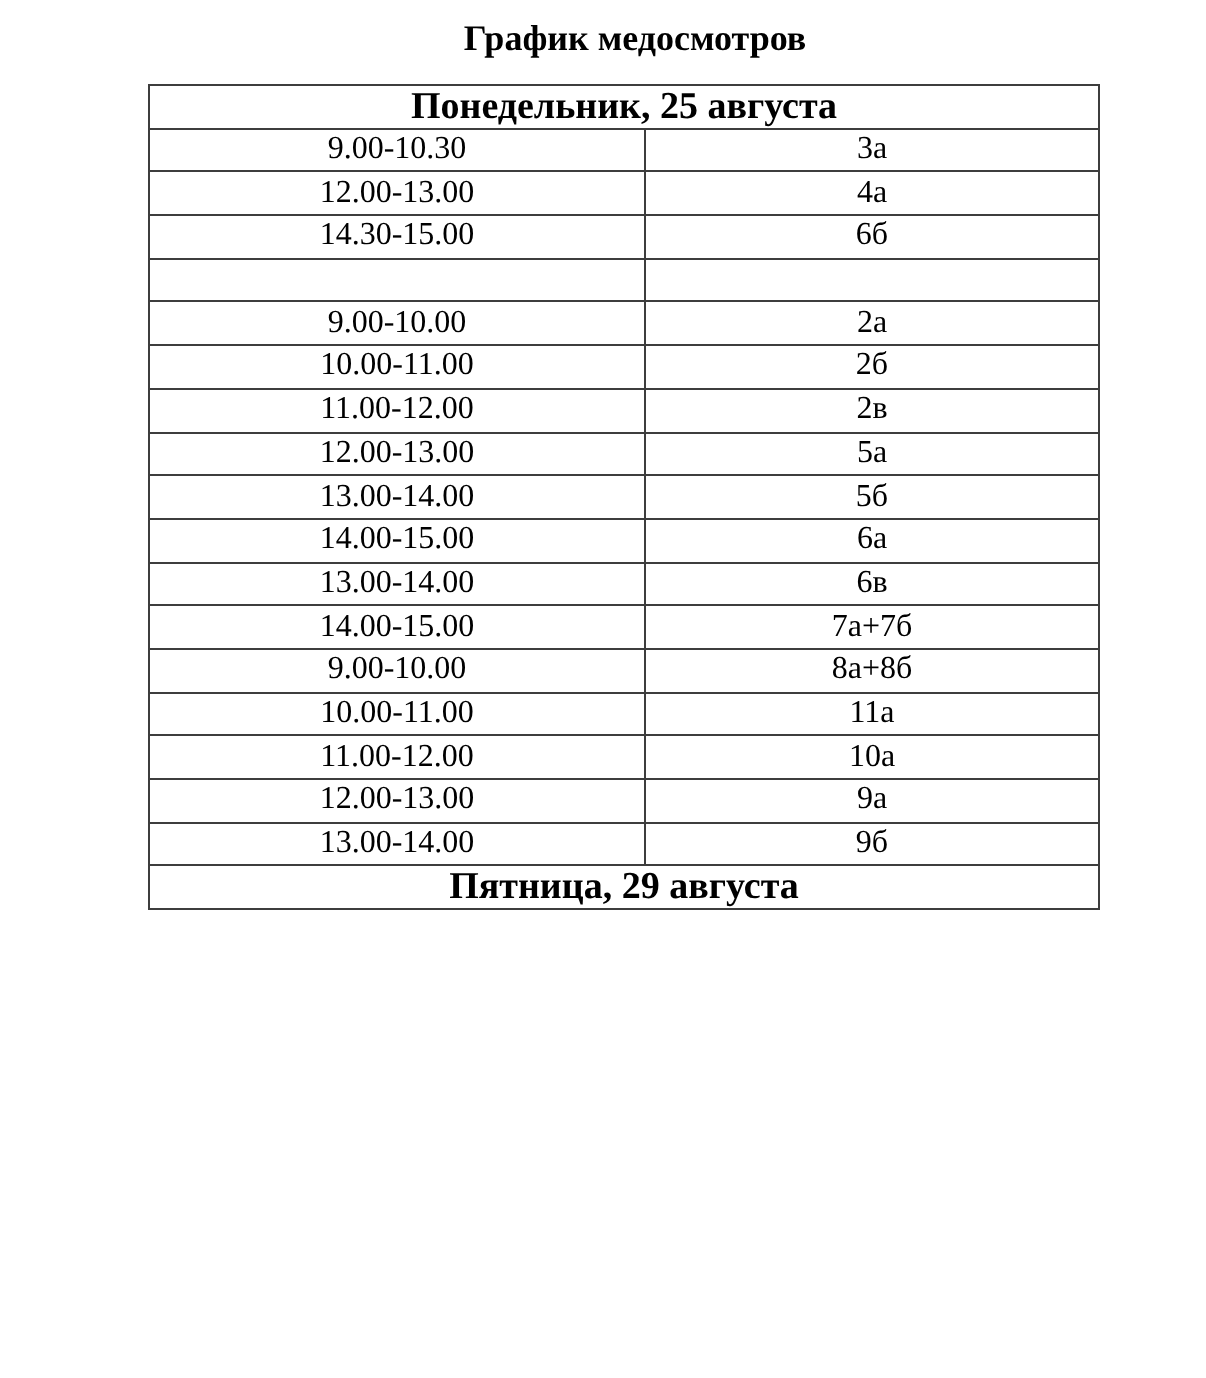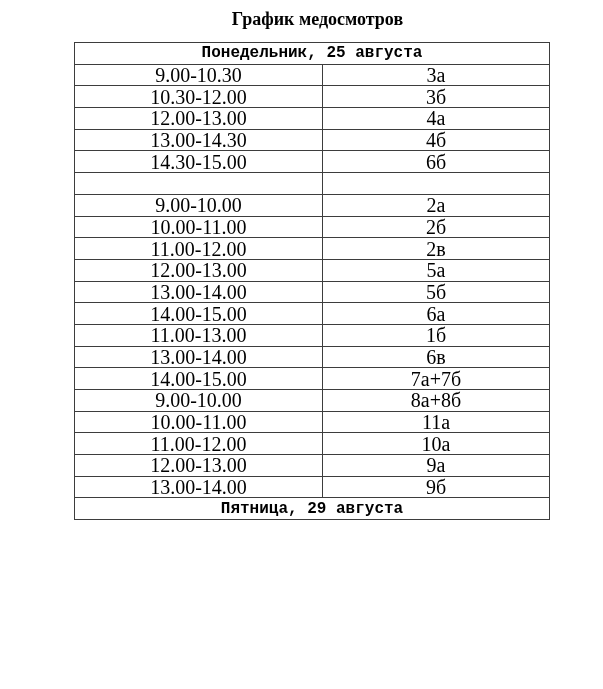--- a/index.html
+++ b/index.html
@@ -30,29 +30,28 @@
     margin-left: 58px;
     margin-top: 13px;
     width: 475px;
   }
   table.schedule td {
     border: 1px solid #3d3d3d;
     height: 20.7px;
     padding: 0;
     text-align: center;
     vertical-align: middle;
-    font-size: 20px;
+    font-size: 16px;
     line-height: 1;
     overflow: hidden;
     white-space: nowrap;
   }
   table.schedule tr.day-header td {
     font-weight: bold;
-    font-size: 16px;
-    font-family: Liberation Mono, monospace;
+    font-size: 19px;
   }
 </style>
 </head>
 <body>
 
 <div class="page">
   <div class="title">График медосмотров</div>
 
   <table class="schedule">
     <colgroup>
@@ -61,30 +60,22 @@
     </colgroup>
     <tbody>
         <tr class="day-header">
           <td colspan="2">Понедельник, 25 августа</td>
         </tr>
         <tr>
           <td>9.00-10.30</td>
           <td>3а</td>
         </tr>
         <tr>
-          <td>10.30-12.00</td>
-          <td>3б</td>
-        </tr>
-        <tr>
           <td>12.00-13.00</td>
           <td>4а</td>
-        </tr>
-        <tr>
-          <td>13.00-14.30</td>
-          <td>4б</td>
         </tr>
         <tr>
           <td>14.30-15.00</td>
           <td>6б</td>
         </tr>
         <tr>
           <td></td>
           <td></td>
         </tr>
         <tr>
@@ -103,24 +94,20 @@
           <td>12.00-13.00</td>
           <td>5а</td>
         </tr>
         <tr>
           <td>13.00-14.00</td>
           <td>5б</td>
         </tr>
         <tr>
           <td>14.00-15.00</td>
           <td>6а</td>
-        </tr>
-        <tr>
-          <td>11.00-13.00</td>
-          <td>1б</td>
         </tr>
         <tr>
           <td>13.00-14.00</td>
           <td>6в</td>
         </tr>
         <tr>
           <td>14.00-15.00</td>
           <td>7а+7б</td>
         </tr>
         <tr>

